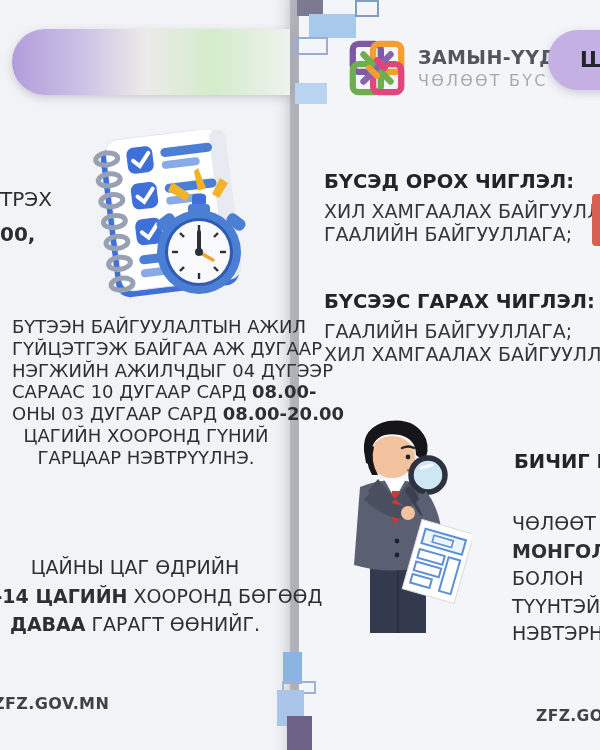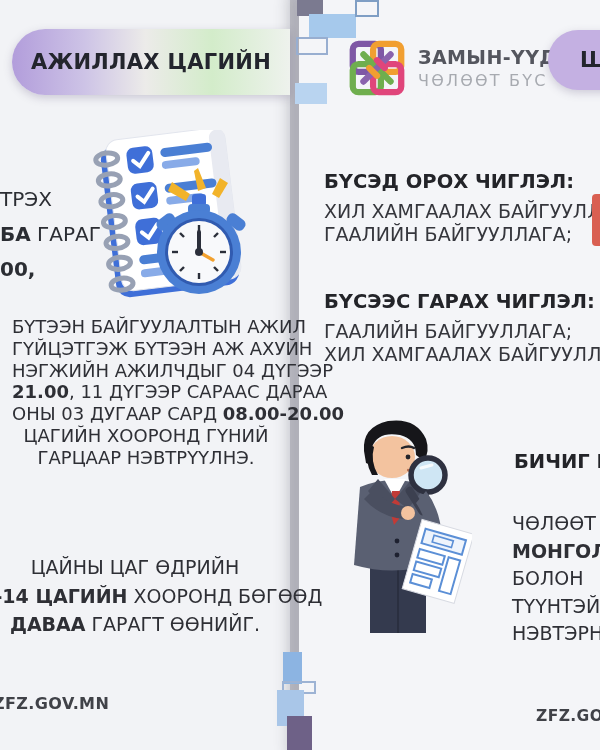--- a/index.html
+++ b/index.html
@@ -76,21 +76,20 @@
 </head>
 <body>
 
 <div id="stage">
 
   <div id="left-card" class="card"></div>
 
   <div id="right-card" class="card"></div>
 
   <div id="left-banner">
-    <div class="t">АЖИЛЛАХ ЦАГИЙН</div>
   </div>
 
   <svg class="illus" style="left:68px;top:130px;" width="192" height="178" viewBox="0 0 192 178">
     <g transform="rotate(-7 100 85)">
       <rect x="40" y="10" width="124" height="152" rx="14" fill="#3f6fd8"></rect>
       <rect x="46" y="4" width="120" height="152" rx="12" fill="#ffffff" stroke="#e2e5ed"></rect>
       <rect x="150" y="6" width="16" height="148" rx="8" fill="#e8eaf1"></rect>
       <g fill="none" stroke="#98a1b4" stroke-width="5">
         <ellipse cx="46" cy="22" rx="11" ry="6"></ellipse>
           <ellipse cx="46" cy="43" rx="11" ry="6"></ellipse>
@@ -142,29 +141,28 @@
           <line x1="116" y1="137" x2="112" y2="141"></line>
       </g>
       <line x1="131" y1="122" x2="131" y2="102" stroke="#2b2f3a" stroke-width="4" stroke-linecap="round"></line>
       <line x1="131" y1="122" x2="145" y2="130" stroke="#f2a12e" stroke-width="3.4" stroke-linecap="round"></line>
       <circle cx="131" cy="122" r="4" fill="#2b2f3a"></circle>
     </g>
   </svg>
 
   <div id="cut-lines" class="rich">
       <div><span>ТРЭХ</span></div>
-      <div><span class="b">БА</span><span> ГАРАГ</span></div>
       <div><span class="b">00,</span></div>
     </div>
 
   <div id="schedule-par" class="rich">
       <div><span>БҮТЭЭН БАЙГУУЛАЛТЫН АЖИЛ</span></div>
-      <div><span>ГҮЙЦЭТГЭЖ БҮТЭЭН АЖ АХУЙН</span></div>
+      <div><span>ГҮЙЦЭТГЭЖ БАЙГАА АЖ ДУГААР</span></div>
       <div><span>НЭГЖИЙН АЖИЛЧДЫГ 04 ДҮГЭЭР</span></div>
-      <div><span class="b">21.00</span><span>, 11 ДҮГЭЭР САРААС ДАРАА</span></div>
+      <div><span>САРААС 10 ДУГААР САРД </span><span class="b">08.00-</span></div>
       <div><span>ОНЫ 03 ДУГААР САРД </span><span class="b">08.00-20.00</span></div>
       <div><span>ЦАГИЙН ХООРОНД ГҮНИЙ</span></div>
       <div><span>ГАРЦААР НЭВТРҮҮЛНЭ.</span></div>
     </div>
 
   <div id="break-par" class="rich">
       <div><span>ЦАЙНЫ ЦАГ ӨДРИЙН</span></div>
       <div><span class="b">12-14 ЦАГИЙН</span><span> ХООРОНД БӨГӨӨД</span></div>
       <div><span class="b">ДАВАА</span><span> ГАРАГТ ӨӨНИЙГ.</span></div>
     </div>

